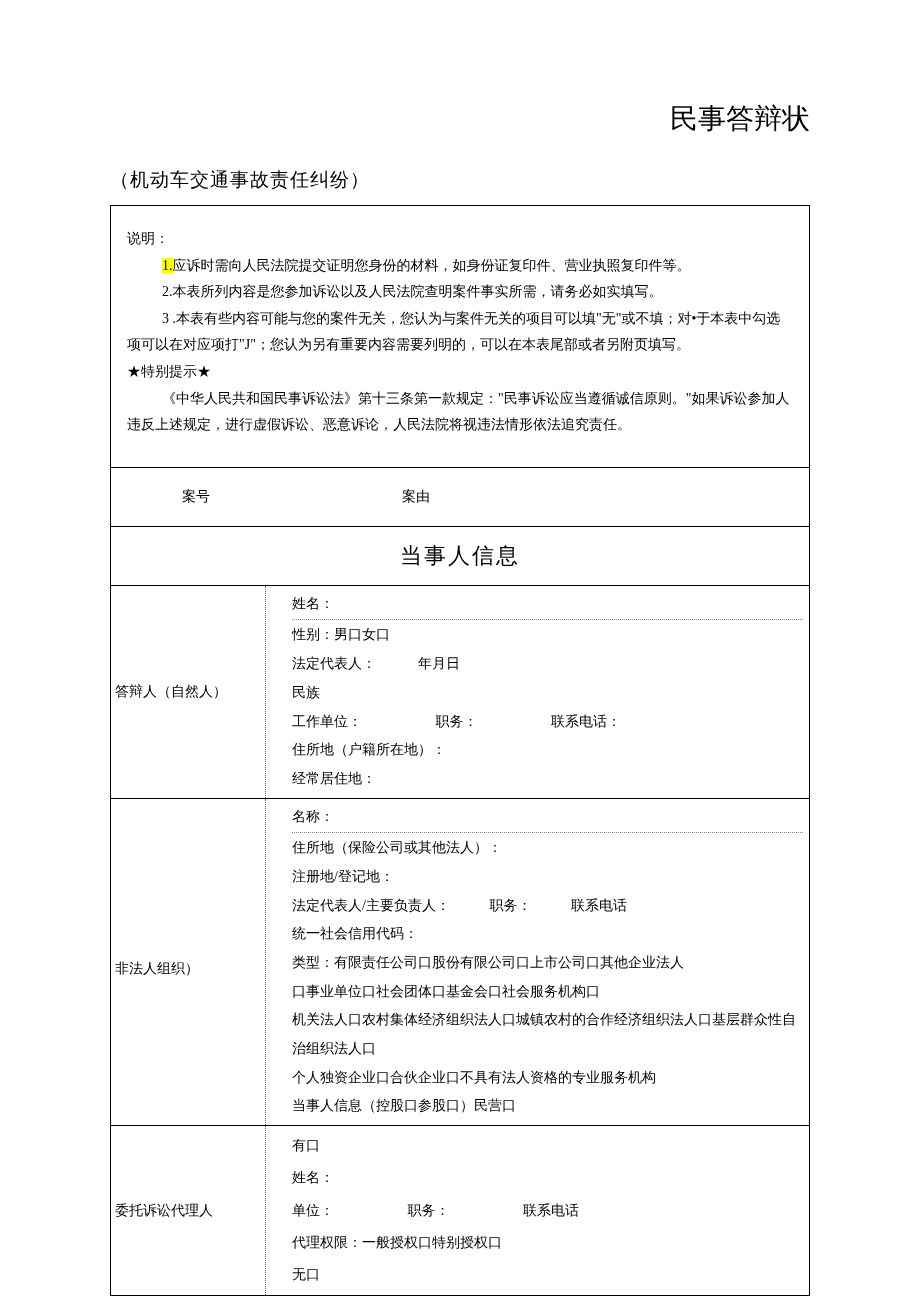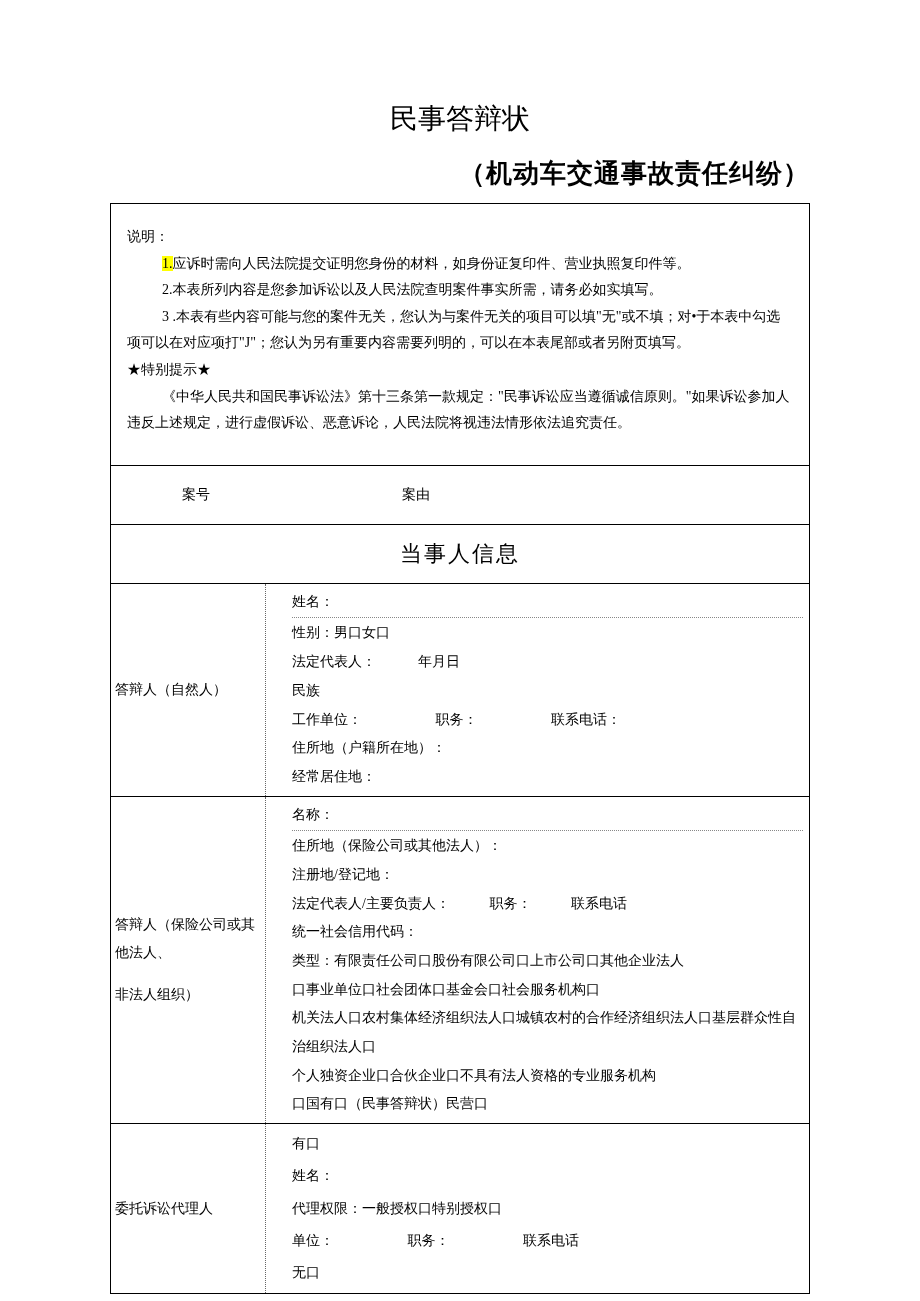--- a/index.html
+++ b/index.html
@@ -7,30 +7,29 @@
       width: 920px;
       height: 1301px;
       background: #fff;
       font-family: "SimSun", "宋体", serif;
       font-size: 14px;
       color: #000;
       padding: 100px 110px 0 110px;
     }
     .title {
       font-size: 28px;
-      text-align: center;
-      margin-bottom: 18px;
+      text-align: right;
+      margin-bottom: 29px;
       font-weight: normal;
     }
     .subtitle {
-      font-size: 26px;
-      text-align: right;
+      font-size: 19px;
+      text-align: left;
       margin-bottom: 12px;
       letter-spacing: 1px;
-      font-weight: bold;
     }
     .outer {
       border: 1px solid #000;
       width: 100%;
     }
     .section-desc {
       padding: 20px 16px 28px 16px;
       line-height: 1.9;
       border-bottom: 1px solid #000;
     }
@@ -113,51 +112,50 @@
         <span>职务：</span><span class="gap"></span>
         <span>联系电话：</span>
       </span>
       <span class="line">住所地（户籍所在地）：</span>
       <span class="line">经常居住地：</span>
     </div>
   </div>
 
   <div class="trow">
     <div class="lcell" style="justify-content:center;">
-      <span>答辩人（保险公司或其他法人、</span>
       <span style="margin-top:14px;">非法人组织）</span>
     </div>
     <div class="rcell">
       <span class="line dotted">名称：</span>
       <span class="line">住所地（保险公司或其他法人）：</span>
       <span class="line">注册地/登记地：</span>
       <span class="line">
         <span>法定代表人/主要负责人：</span><span class="gap-sm"></span>
         <span>职务：</span><span class="gap-sm"></span>
         <span>联系电话</span>
       </span>
       <span class="line">统一社会信用代码：</span>
       <span class="line">类型：有限责任公司口股份有限公司口上市公司口其他企业法人</span>
       <span class="line">口事业单位口社会团体口基金会口社会服务机构口</span>
       <span class="line">机关法人口农村集体经济组织法人口城镇农村的合作经济组织法人口基层群众性自治组织法人口</span>
       <span class="line">个人独资企业口合伙企业口不具有法人资格的专业服务机构</span>
-      <span class="line">口国有口（民事答辩状）民营口</span>
+      <span class="line">当事人信息（控股口参股口）民营口</span>
     </div>
   </div>
 
   <div class="trow">
     <div class="lcell">
       <span>委托诉讼代理人</span>
     </div>
     <div class="rcell" style="line-height:2.3;">
       <span class="line">有口</span>
       <span class="line">姓名：</span>
-      <span class="line">代理权限：一般授权口特别授权口</span>
       <span class="line">
         <span>单位：</span><span class="gap"></span>
         <span>职务：</span><span class="gap"></span>
         <span>联系电话</span>
       </span>
+      <span class="line">代理权限：一般授权口特别授权口</span>
       <span class="line">无口</span>
     </div>
   </div>
 
 </div>
 
 </body></html>

